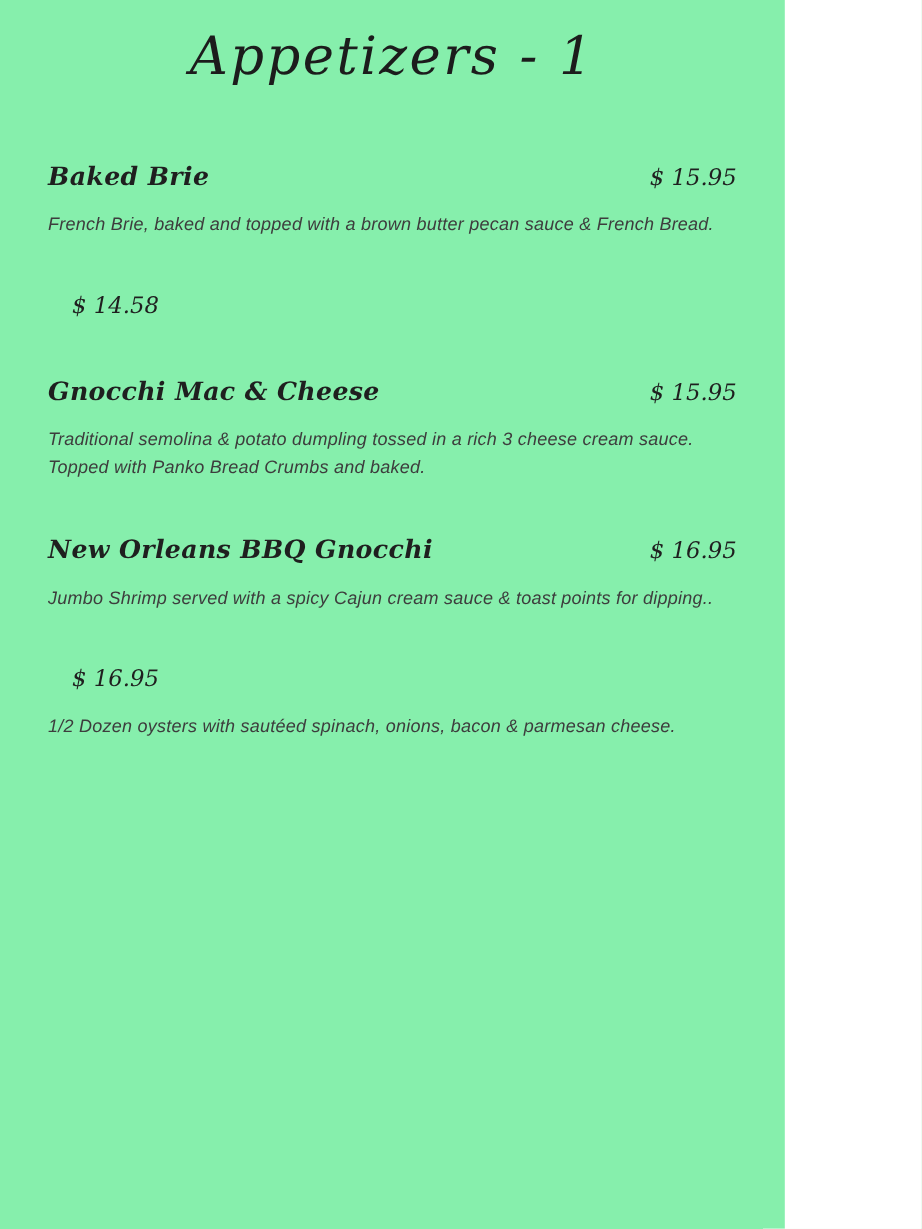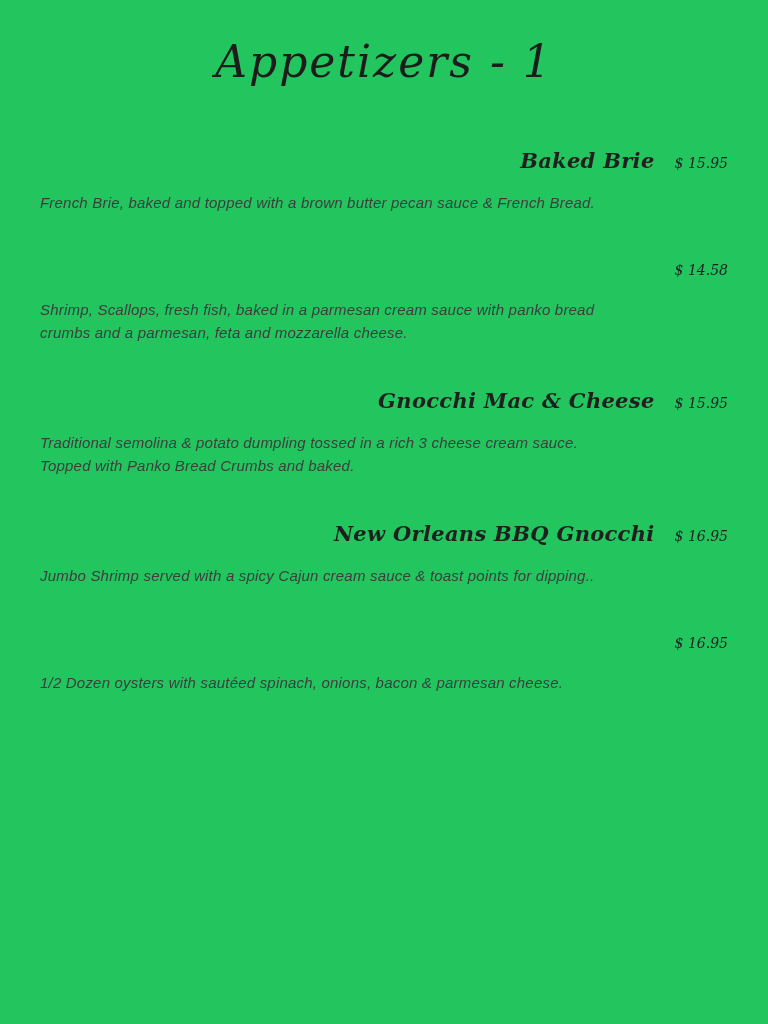--- a/index.html
+++ b/index.html
@@ -2,24 +2,24 @@
 <html><head>
 <meta charset="utf-8">
 <style>
   * { margin: 0; padding: 0; box-sizing: border-box; }
   html, body {
     width: 768px;
     background: #ffffff;
     font-family: "Liberation Sans", sans-serif;
   }
   .page {
-    width: 768px;
+    width: 654px;
     min-height: 1024px;
-    background: #22c55e;
-    padding: 30px 40px 40px 40px;
+    background: #86efac;
+    padding: 16px 40px 40px 40px;
   }
   .menu-header {
     text-align: center;
     margin-bottom: 52px;
   }
   .menu-title {
     font-family: "DejaVu Serif", serif;
     font-style: italic;
     font-weight: 400;
     font-size: 44px;
@@ -28,38 +28,38 @@
     letter-spacing: 2px;
   }
   .menu-list {
     margin-top: 0;
   }
   .menu-item {
     margin-bottom: 42px;
   }
   .item-row {
     display: flex;
-    justify-content: flex-end;
+    justify-content: space-between;
     align-items: baseline;
     margin-bottom: 14px;
   }
   .item-name {
     font-family: "DejaVu Serif", "Liberation Serif", serif;
     font-style: italic;
     font-weight: 700;
     font-size: 21px;
     line-height: 30px;
     color: #1f1f1f;
     letter-spacing: 0.3px;
   }
   .item-price {
     font-family: "DejaVu Serif", "Liberation Serif", serif;
     font-style: italic;
     font-weight: 400;
-    font-size: 14px;
+    font-size: 19px;
     line-height: 28px;
     color: #1f1f1f;
     white-space: nowrap;
     padding-left: 20px;
   }
   .item-desc {
     font-style: italic;
     font-weight: 400;
     font-size: 15px;
     line-height: 23px;
@@ -82,21 +82,20 @@
       <h2 class="item-name">Baked Brie</h2>
       <span class="item-price">$ 15.95</span>
     </div>
     <p class="item-desc">French Brie, baked and topped with a brown butter pecan sauce &amp; French Bread.</p>
   </div>
 
   <div class="menu-item">
     <div class="item-row">
       <span class="item-price">$ 14.58</span>
     </div>
-    <p class="item-desc">Shrimp, Scallops, fresh fish, baked in a parmesan cream sauce with panko bread crumbs and a parmesan, feta and mozzarella cheese.</p>
   </div>
 
   <div class="menu-item">
   </div>
 
   <div class="menu-item">
     <div class="item-row">
       <h2 class="item-name">Gnocchi Mac &amp; Cheese</h2>
       <span class="item-price">$ 15.95</span>
     </div>

